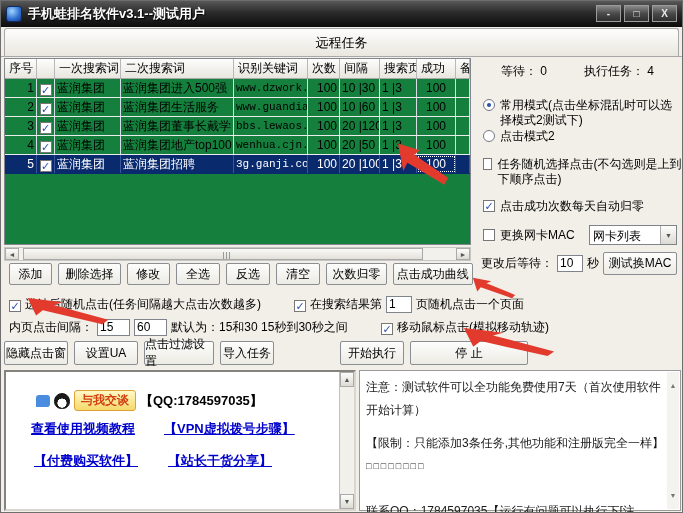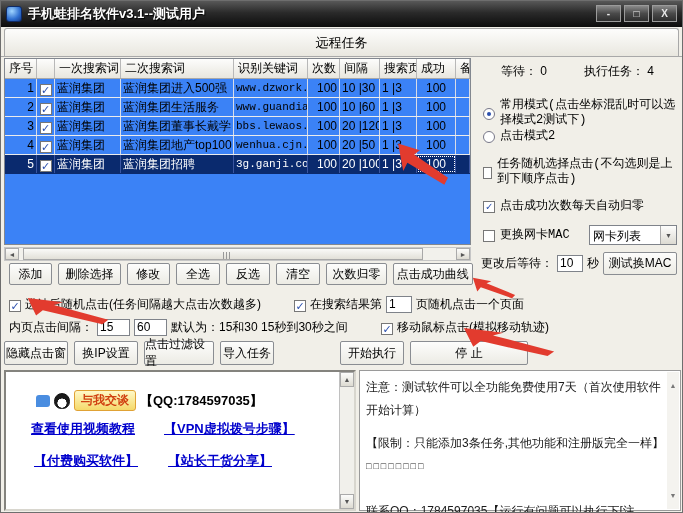--- a/index.html
+++ b/index.html
@@ -21,21 +21,21 @@
   
   .tabbar { position:absolute; left:0; top:27px; width:100%; height:29px; display:flex; gap:2px; padding:0 3px;
     border-bottom:1px solid #a8a8a8; }
   .tab { flex:1; border:1px solid #a8a8a8; border-bottom:none; border-radius:3px 3px 0 0;
     background:linear-gradient(#fdfdfc,#e9e7df); display:flex; align-items:center; justify-content:center; font-size:13px; }
   .tab.active { background:linear-gradient(#ffffff,#f4f2ec); font-weight:bold;
     border-top:3px solid #eda73a; }
 
   
   .table-area { position:absolute; left:3px; top:57px; width:467px; height:187px;
-    background:#3b82f6; border:1px solid #82878f; overflow:hidden; }
+    background:#15803d; border:1px solid #82878f; overflow:hidden; }
   .trow { display:flex; height:19px; line-height:18px; }
   .thead { height:20px; line-height:19px; background:linear-gradient(#fdfdfc,#e8e6de);
     border-bottom:1px solid #a8a8a8; }
   .tcell { flex:none; overflow:hidden; white-space:nowrap; padding:0 2px; border-right:1px solid #d8dce6; }
   .thead .tcell { border-right:1px solid #b8b8b8; text-align:left; padding-left:4px; }
   .c0{width:32px; text-align:right;} .c1{width:18px; text-align:center; padding:0;}
   .c2{width:66px;} .c3{width:113px;} .c4{width:74px; font-family:"Liberation Mono","DejaVu Sans Mono",monospace; font-size:11px;}
   .c5{width:32px; text-align:right;} .c6{width:40px;} .c7{width:37px;} .c8{width:39px; text-align:center;} .c9{width:14px;}
   .thead .c0{text-align:left;} .thead .c4{font-family:inherit; font-size:12px;}
   .trow.body { border-bottom:1px solid #ececec; }
@@ -92,21 +92,21 @@
   .chatbadge { background:linear-gradient(#fff9c8,#f5d96a); border:1px solid #e0a235; border-radius:3px;
     color:#d04010; font-weight:bold; padding:1px 6px; font-size:12px; }
   .qqnum { font-weight:bold; font-size:13px; }
   .plink { position:absolute; color:#0000cc; font-weight:bold; font-size:13px; text-decoration:underline; cursor:pointer; }
 
   
   .rp-label { position:absolute; font-size:12px; }
   .radio { display:inline-block; width:12px; height:12px; border:1px solid #778; border-radius:50%;
     background:#fff; position:relative; vertical-align:middle; flex:none; }
   .radio.sel::after { content:""; position:absolute; left:3px; top:3px; width:4px; height:4px; border-radius:50%; background:#2b4fad; }
-  .rp-item { position:absolute; display:flex; gap:5px; align-items:center; width:200px; line-height:15px;font-family:Liberation Mono, monospace; }
+  .rp-item { position:absolute; display:flex; gap:5px; align-items:flex-start; width:200px; line-height:15px; }
   .rp-item .cb, .rp-item .radio { margin-top:1px; }
   .dropdown { position:absolute; left:588px; top:224px; width:88px; height:20px; border:1px solid #7f838a;
     background:#fff; display:flex; }
   .dd-text { flex:1; padding:2px 3px; overflow:hidden; white-space:nowrap; }
   .dd-btn { width:16px; background:linear-gradient(#fdfdfc,#dcdad2); border-left:1px solid #aaa;
     font-size:7px; color:#555; display:flex; align-items:center; justify-content:center; }
 
   .arrow { position:absolute; pointer-events:none; }
 </style>
 </head>
@@ -242,21 +242,21 @@
     <input class="numin w34" value="60" style="">
     <span>默认为：15和30 15秒到30秒之间</span>
   </div>
   <div class="optrow" style="left:380px; top:317px;">
     <span class="cb"><span>✓</span></span>
     <span>移动鼠标点击(模拟移动轨迹)</span>
   </div>
 
   <div class="btnrow2">
     <div class="btn" style="width:64px;">隐藏点击窗</div>
-    <div class="btn" style="width:64px;">换IP设置</div>
+    <div class="btn" style="width:64px;">设置UA</div>
     <div class="btn" style="width:70px;">点击过滤设置</div>
     <div class="btn" style="width:54px;">导入任务</div>
     <div class="btn yellow" style="width:54px;">导出任务</div>
     <div class="btn" style="width:64px;">开始执行</div>
     <div class="btn stopb">停 止</div>
     <div style="flex:1;"></div>
     <div class="btn yellow member" style="width:95px;">会员登录</div>
   </div>
 
   <div class="panelL">

